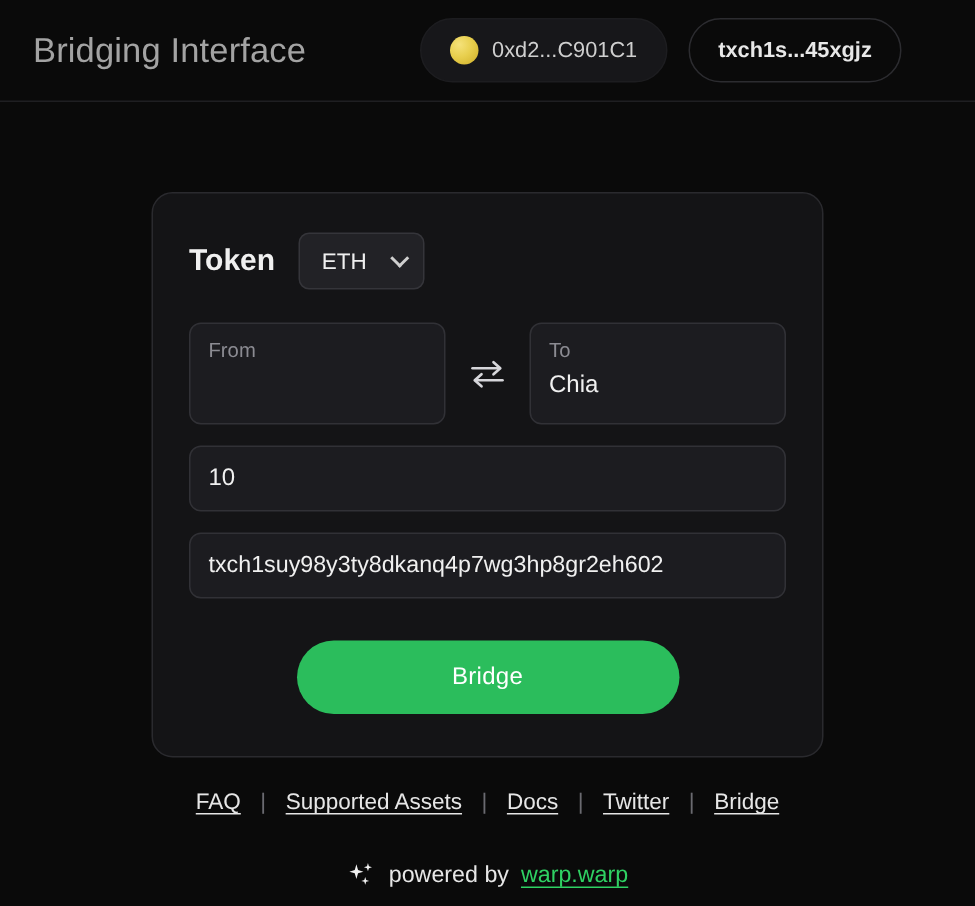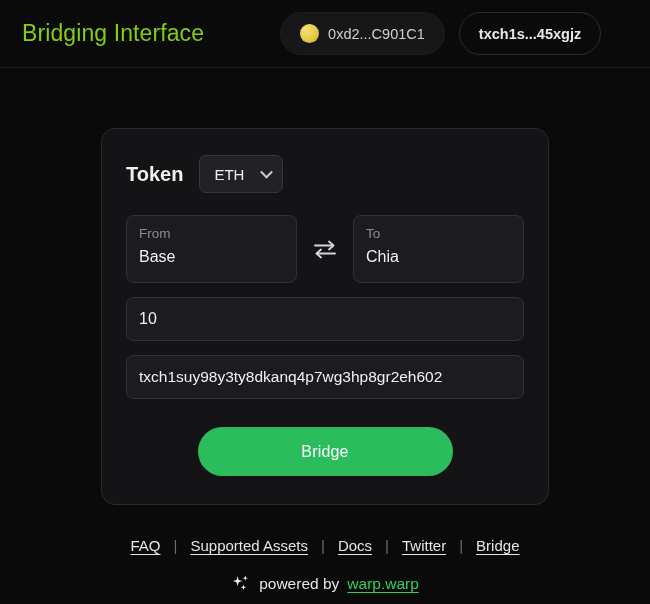--- a/index.html
+++ b/index.html
@@ -24,21 +24,21 @@
     height: 68px;
     min-height: 68px;
     border-bottom: 1px solid #1f1f22;
     display: flex;
     align-items: center;
     padding: 0 22px;
     gap: 14px;
   }
   .app-title {
     font-size: 23px;
-    color: #84cc16;
+    color: #a3a3a3;
     font-weight: 400;
     letter-spacing: 0.1px;
     white-space: nowrap;
   }
   .wallet-group {
     display: flex;
     align-items: center;
     gap: 14px;
     margin-left: 62px;
   }
@@ -194,21 +194,21 @@
     cursor: pointer;
     letter-spacing: 0.2px;
   }
 
   
   .footer {
     padding-bottom: 10px;
     display: flex;
     flex-direction: column;
     align-items: center;
-    gap: 20px;
+    gap: 31px;
   }
   .links {
     display: flex;
     align-items: center;
     gap: 13px;
     font-size: 15px;
   }
   .links a {
     color: #e6e6e6;
     text-decoration: underline;
@@ -257,21 +257,20 @@
         <span class="token-label">Token</span>
         <div class="token-select">
           <span class="value">ETH</span>
           <span class="chev"></span>
         </div>
       </div>
 
       <div class="chain-row">
         <div class="chain-box">
           <span class="cap">From</span>
-          <span class="val">Base</span>
         </div>
 
         <button class="swap-btn">
           <span>
             <svg width="26" height="22" viewBox="0 0 26 22" fill="none" aria-hidden="true">
               <path d="M3 7.5 H21" stroke="#d6d6da" stroke-width="1.8" stroke-linecap="round"></path>
               <path d="M17 3.5 L21.5 7.5 L17 11.5" stroke="#d6d6da" stroke-width="1.8" stroke-linecap="round" stroke-linejoin="round" fill="none"></path>
               <path d="M23 15.5 H5" stroke="#d6d6da" stroke-width="1.8" stroke-linecap="round"></path>
               <path d="M9 11.5 L4.5 15.5 L9 19.5" stroke="#d6d6da" stroke-width="1.8" stroke-linecap="round" stroke-linejoin="round" fill="none"></path>
             </svg>

